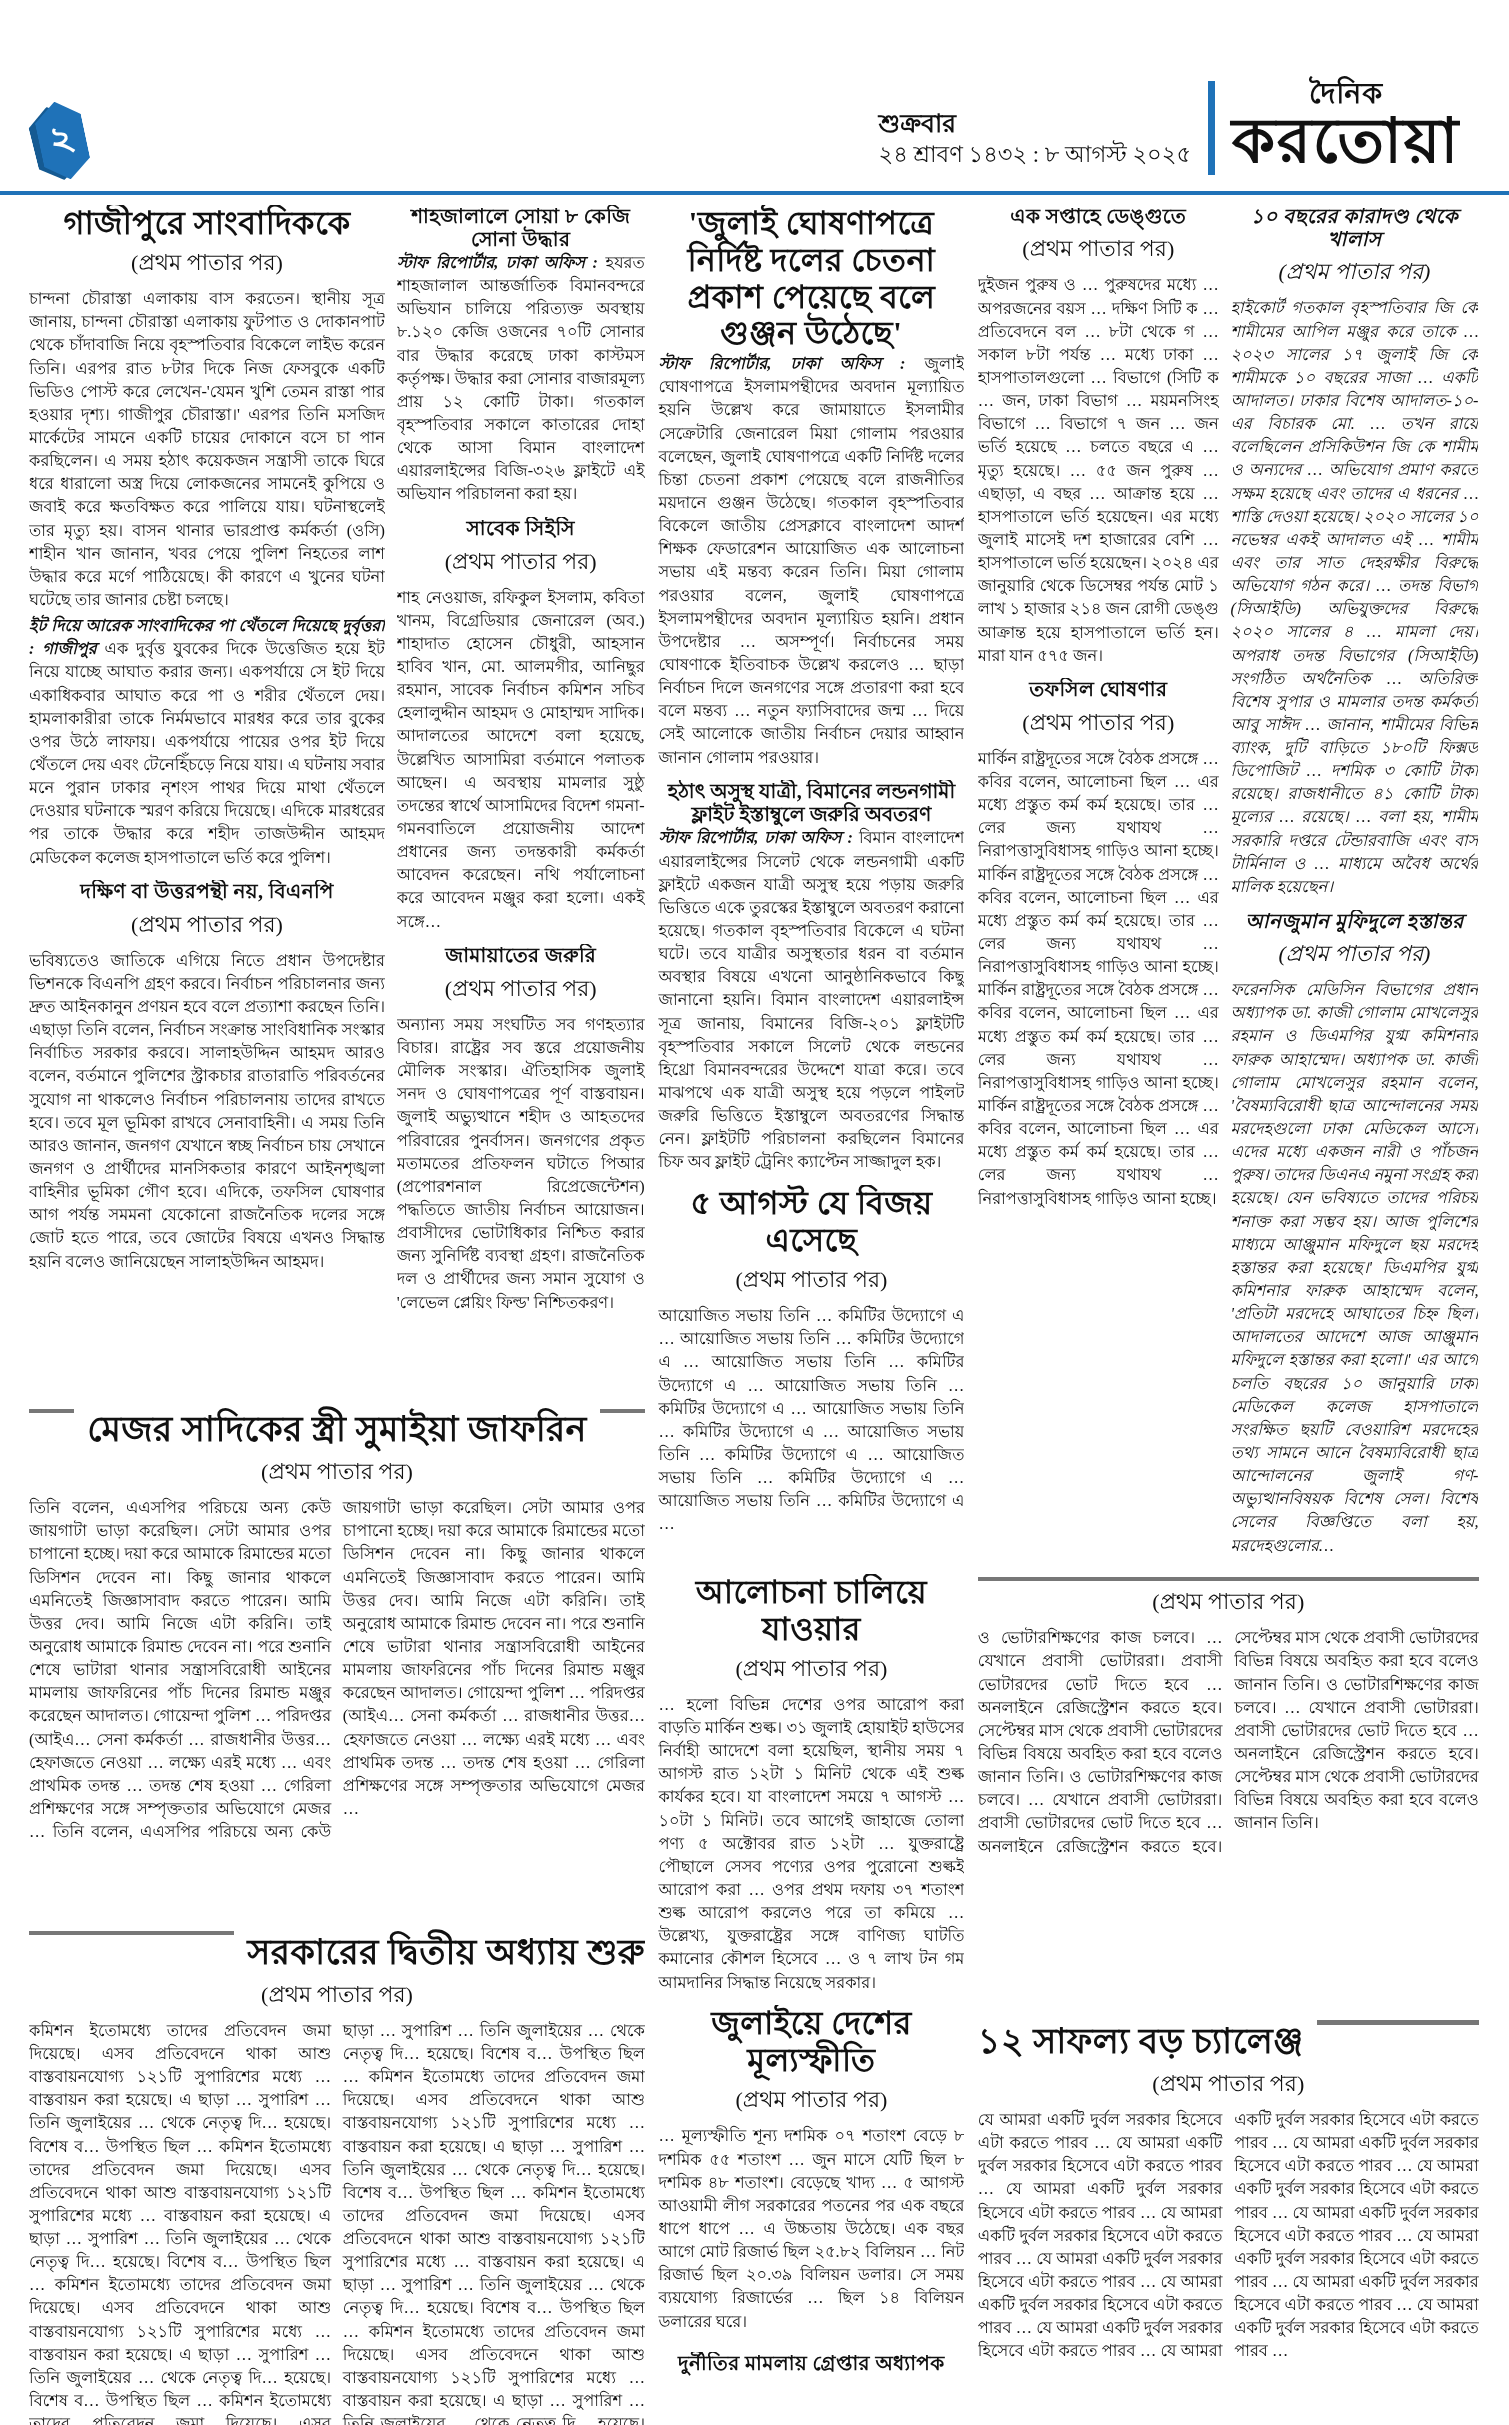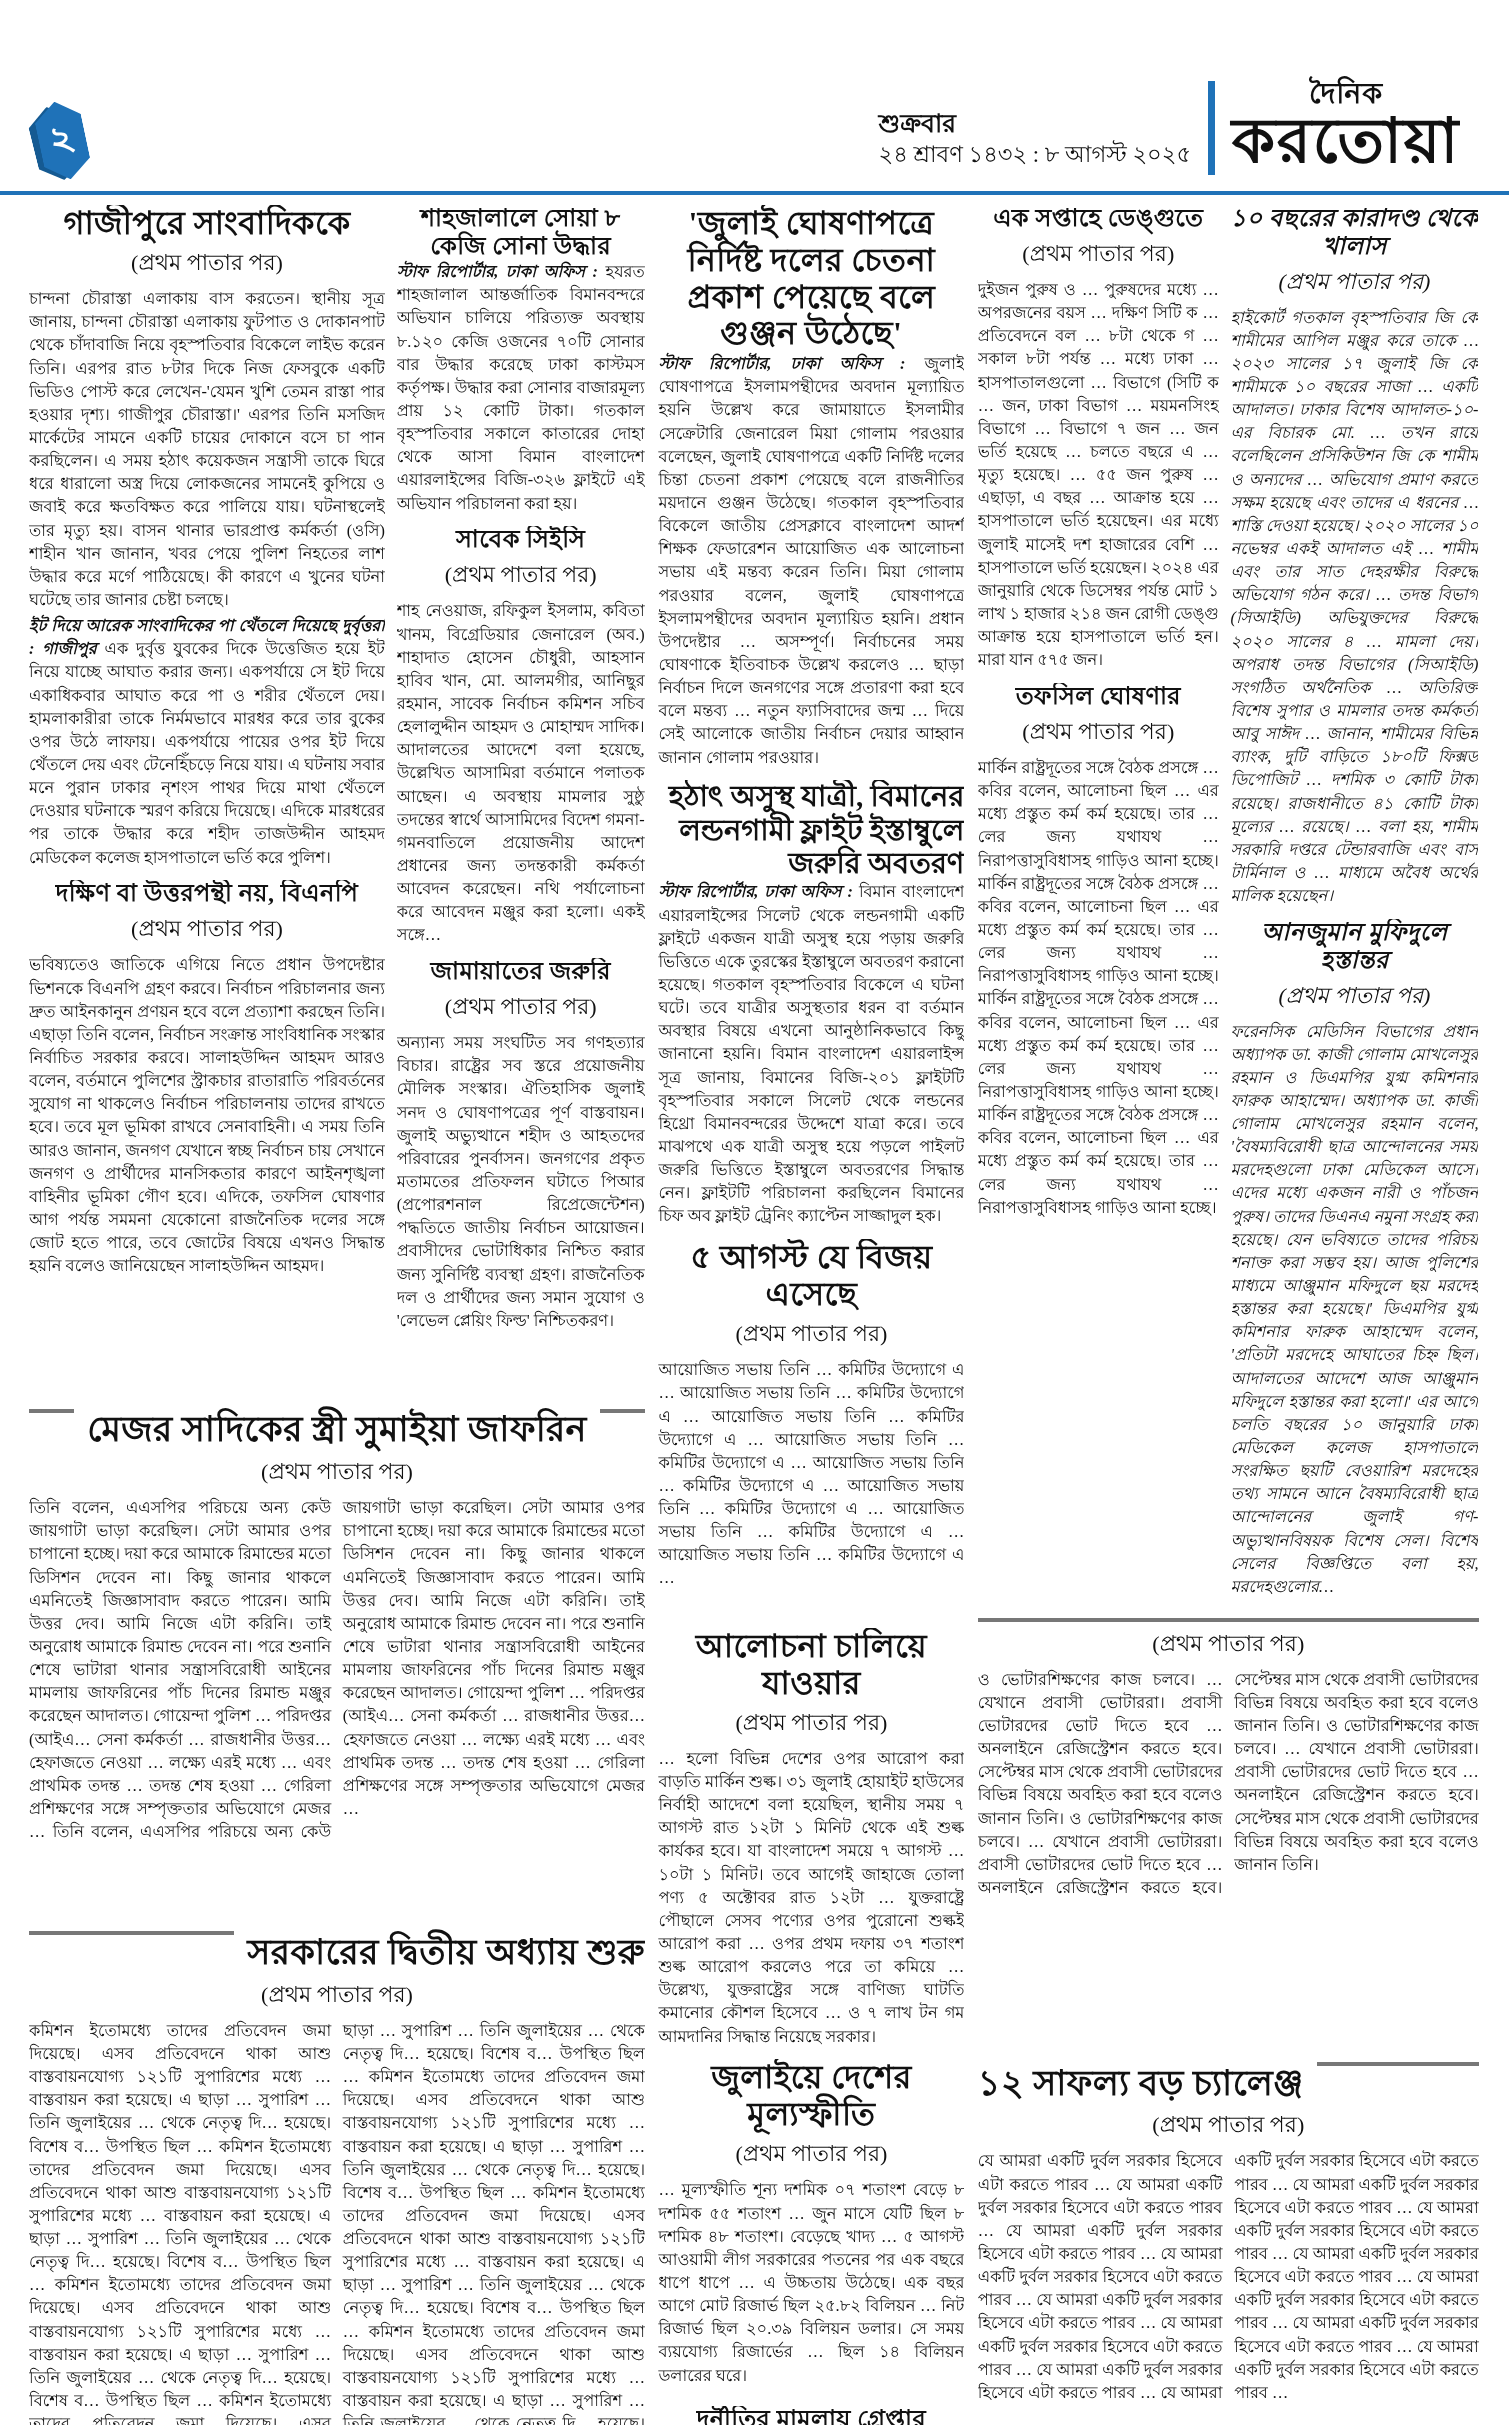--- a/index.html
+++ b/index.html
@@ -34,22 +34,22 @@
   .two-cols { display:flex; gap:11.7px; }
   .colA { width:356px; flex:none; }
   .colB { width:248px; flex:none; }
   .colC { width:241px; flex:none; }
   .colD { width:248px; flex:none;font-style:italic; }
 
   article { overflow:hidden; margin-bottom:11.7px; }
   .hl { font-weight:bold; text-align:center; line-height:1.15; letter-spacing:0.4px; }
   .hl-xl { font-size:35px;margin-top:40px; }
   .hl-lg { font-size:32px; }
-  .hl-md { font-size:24px; }
-  .hl-sq { font-size:29px; letter-spacing:0;text-align:right; }
+  .hl-md { font-size:20px; }
+  .hl-sq { font-size:20px; letter-spacing:0; }
   .cont { text-align:center; font-size:22px; margin:3.4px 0 5px 0; }
   .body { font-size:16.3px; line-height:1.42; text-align:justify; }
   .body + .body { margin-top:3px; }
   .byline { font-weight:bold; font-style:italic; }
   .subhead { font-weight:bold; font-style:italic; }
   .span-hl { display:flex; align-items:center; gap:13.4px; margin:8.4px 0 1.7px 0; }
   .span-hl .hrule { flex:1; height:4.2px; background:#777; }
   .span-hl .hl { white-space:nowrap; flex:none; }
   .cols2-body { column-count:2; column-gap:11.7px; }
 

